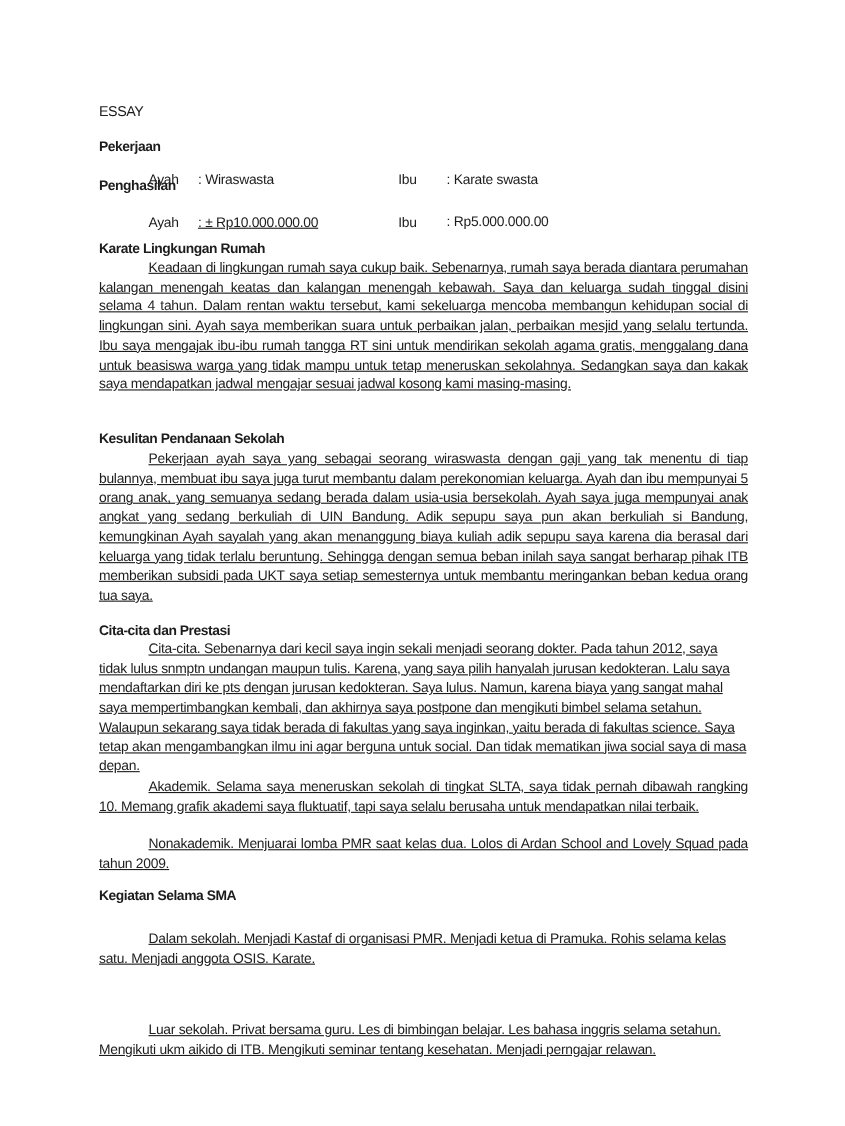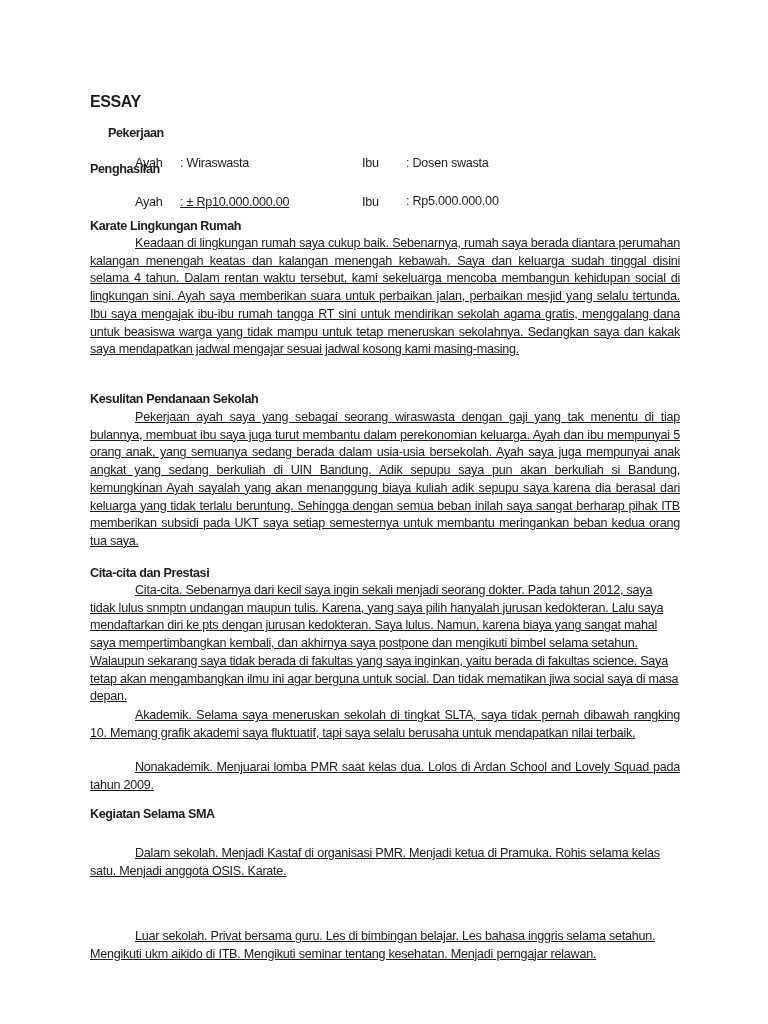--- a/index.html
+++ b/index.html
@@ -7,45 +7,45 @@
     width: 768px; height: 1024px; position: relative; overflow: hidden;
     font-family: "Liberation Sans", sans-serif;
     color: #1c1c1c;
   }
   .page {
     position: absolute; left: 90px; top: 0; width: 590px;
     font-size: 12.6px;
     letter-spacing: -0.25px;
   }
   .abs { position: absolute; left: 0; white-space: nowrap; }
-  .title { font-weight: bold; font-size: 16px; letter-spacing: -0.4px; }
+  .title { font-weight: normal; font-size: 13px; letter-spacing: -0.4px; }
   .heading { font-weight: bold; font-size: 12.6px; letter-spacing: -0.4px; }
   .kv { position: absolute; white-space: nowrap; font-weight: normal; margin-top: 12px; }
   .para {
     position: absolute; left: 0; width: 590px;
     line-height: 17.7px;
     text-align: justify;
     text-indent: 45px;
     text-decoration: underline;
   }
   .para.left { text-align: left; }
 </style>
 </head>
 <body>
 
 <div class="page">
 
   <div class="abs title" style="top:93px;">ESSAY</div>
 
-  <div class="abs heading" style="top:126px;margin-left:18px;">Pekerjaan</div>
+  <div class="abs heading" style="top:126px;">Pekerjaan</div>
   <div>
     <span class="kv" style="left:45px; top:144px;">Ayah</span>
     <span class="kv" style="left:90px; top:144px;">: Wiraswasta</span>
     <span class="kv" style="left:272px; top:144px;">Ibu</span>
-    <span class="kv" style="left:316px; top:144px;">: Dosen swasta</span>
+    <span class="kv" style="left:316px; top:144px;">: Karate swasta</span>
   </div>
 
   <div class="abs heading" style="top:162px;">Penghasilan</div>
   <div>
     <span class="kv" style="left:45px; top:183px;">Ayah</span>
     <span class="kv" style="left:90px; top:183px;text-decoration:underline;">: ± Rp10.000.000.00</span>
     <span class="kv" style="left:272px; top:183px;">Ibu</span>
     <span class="kv" style="left:316px; top:182px;">: Rp5.000.000.00</span>
   </div>
 

